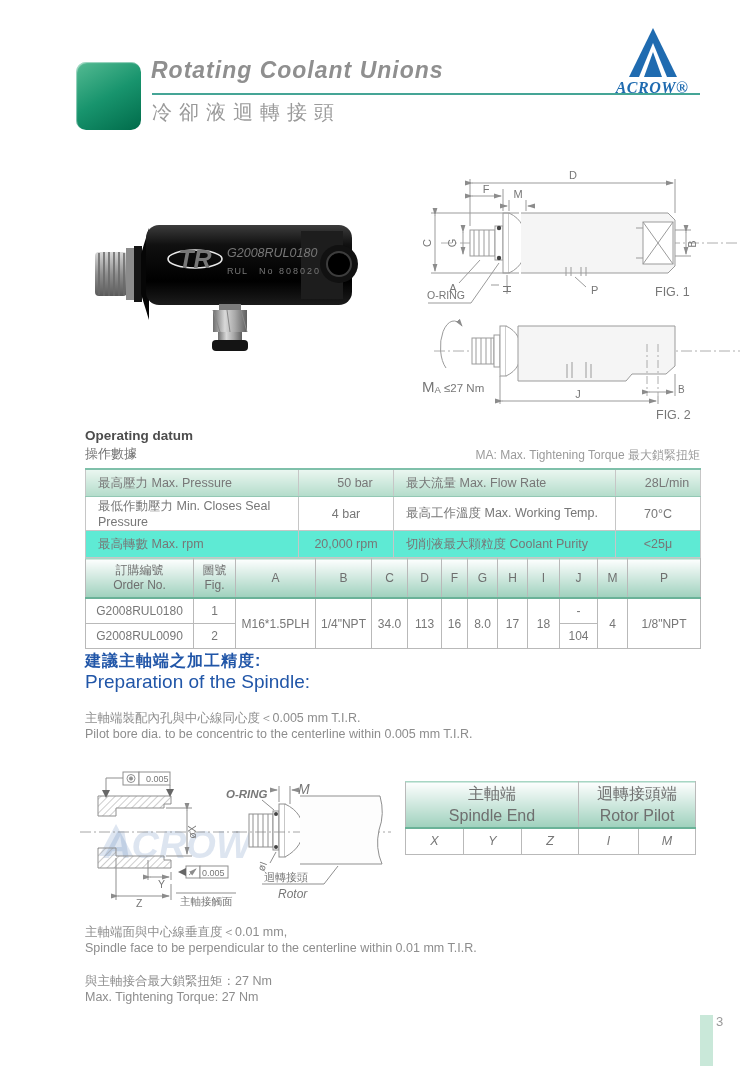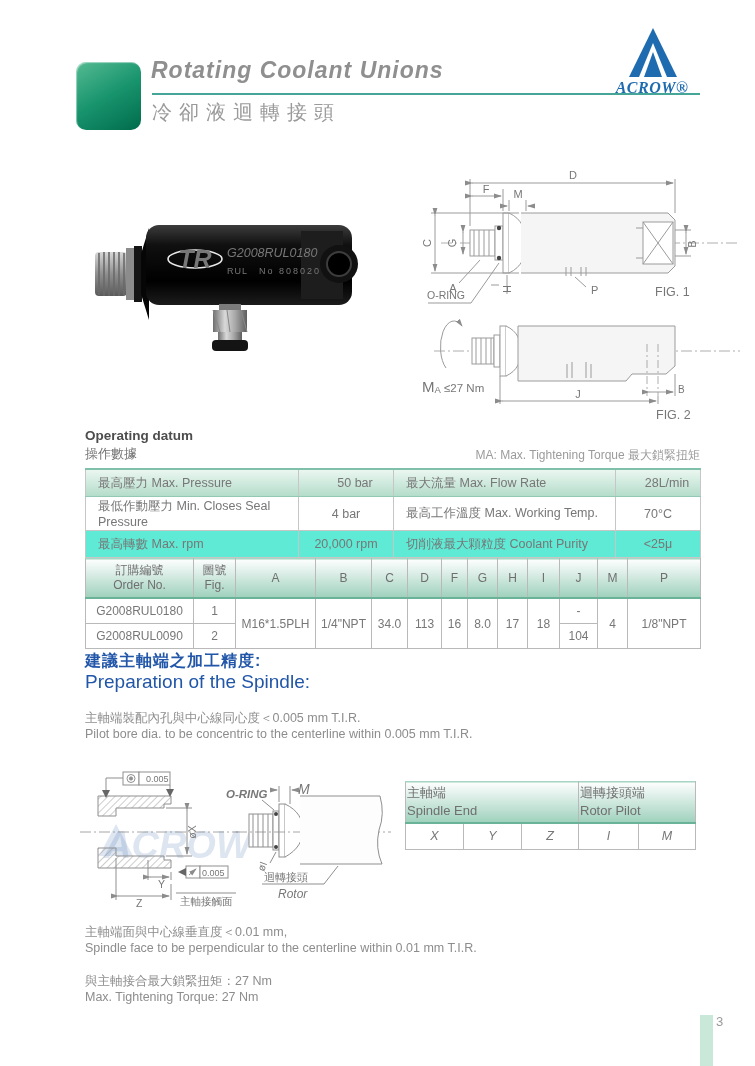--- a/index.html
+++ b/index.html
@@ -34,21 +34,21 @@
   .op-r2 td{background:#ffffff;}
   .op-r3 td{background:#5eead4;}
   .order-table{left:85px;top:558px;width:615px;}
   .order-table th{background:linear-gradient(#fdfefe,#9fd1bd);border:1px solid #b9b9b9;
     border-top:1px solid #a8d6c4;border-bottom:2px solid #6ab298;height:36px;
     font-size:12px;color:#6f6f6f;text-align:center;white-space:pre-line;line-height:1.25;}
   .order-table td{border:1px solid #b9b9b9;height:22px;background:#fff;font-size:12px;color:#777;text-align:center;}
   .sp-table{left:405px;top:781px;width:290px;}
   .sp-table th{background:linear-gradient(#fdfefe,#9fd1bd);border:1px solid #b9b9b9;
     border-top:1px solid #a8d6c4;border-bottom:2px solid #6ab298;height:38px;
-    font-size:13px;color:#6f6f6f;text-align:left;white-space:pre-line;line-height:1.35;margin-left:16px;}
+    font-size:16px;color:#6f6f6f;text-align:center;white-space:pre-line;line-height:1.35;margin-left:16px;}
   .sp-table .cols td{height:23px;font-style:italic;}
   .sp-table td{border:1px solid #b9b9b9;background:#fff;font-size:12.5px;color:#777;
     text-align:center;white-space:pre-line;line-height:1.25;height:38px;}
   
   svg text{fill:#777;font-family:"Liberation Sans",sans-serif;}
   .wm{fill:#3a68ad;opacity:.17;font-weight:bold;font-style:italic;}
   
   .footer-bar{left:700px;top:1015px;width:13px;height:51px;background:#c9e8d9;}
   .page-num{left:716px;top:1014px;font-size:13px;color:#9a9a9a;}
 </style>

